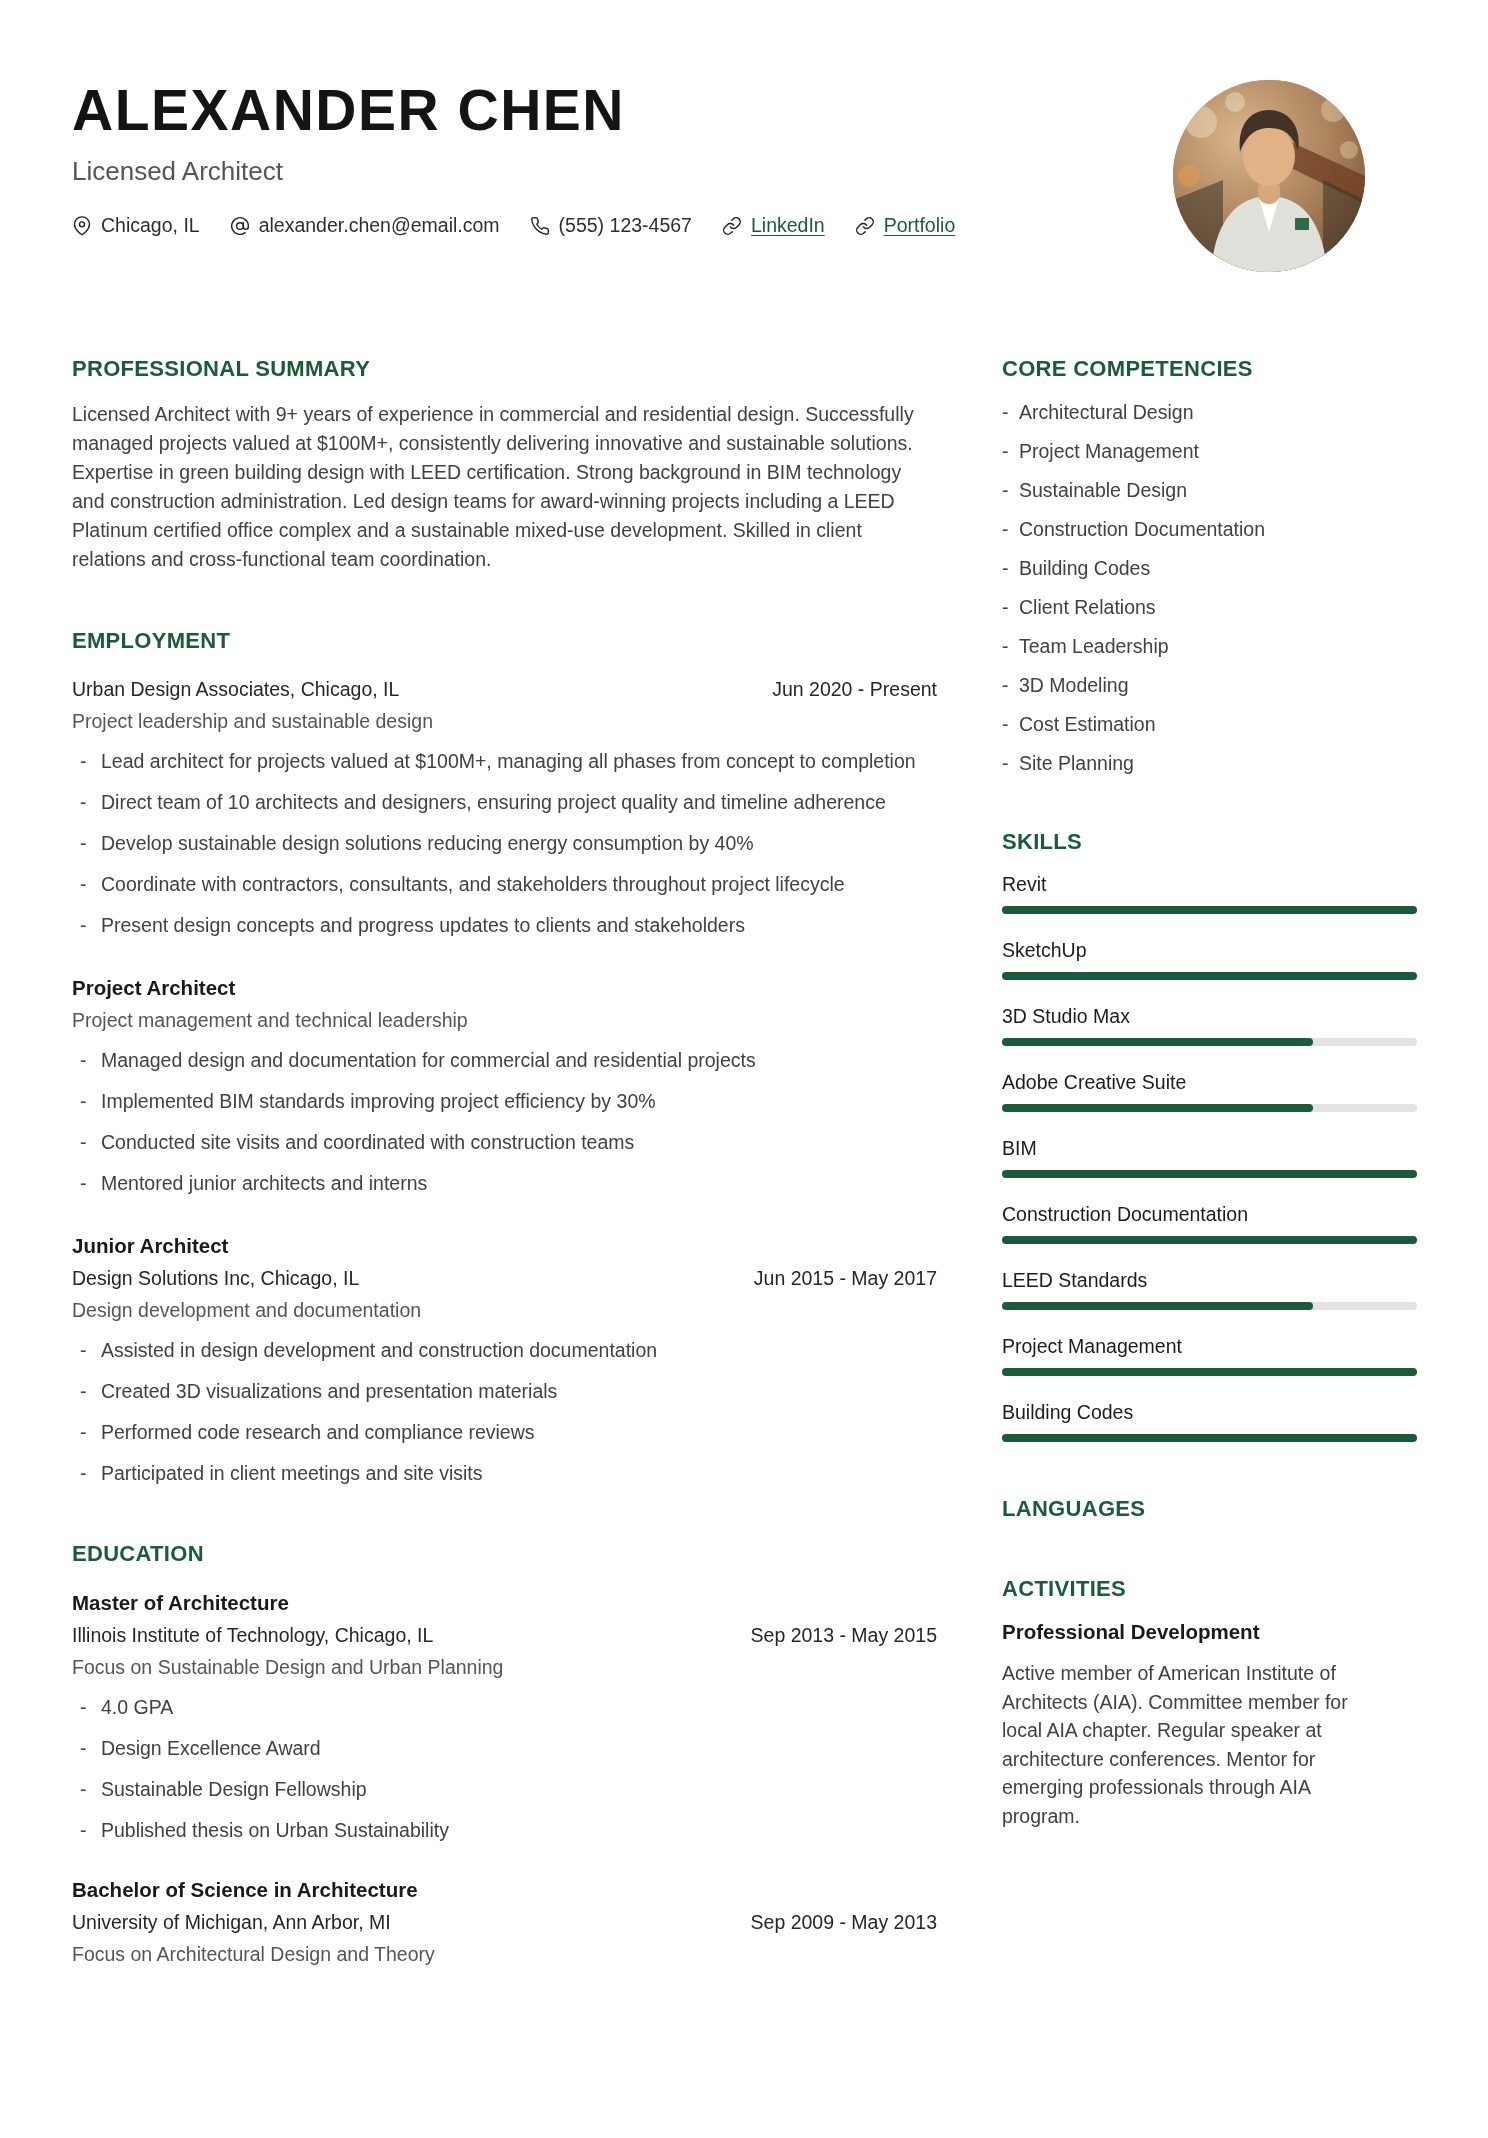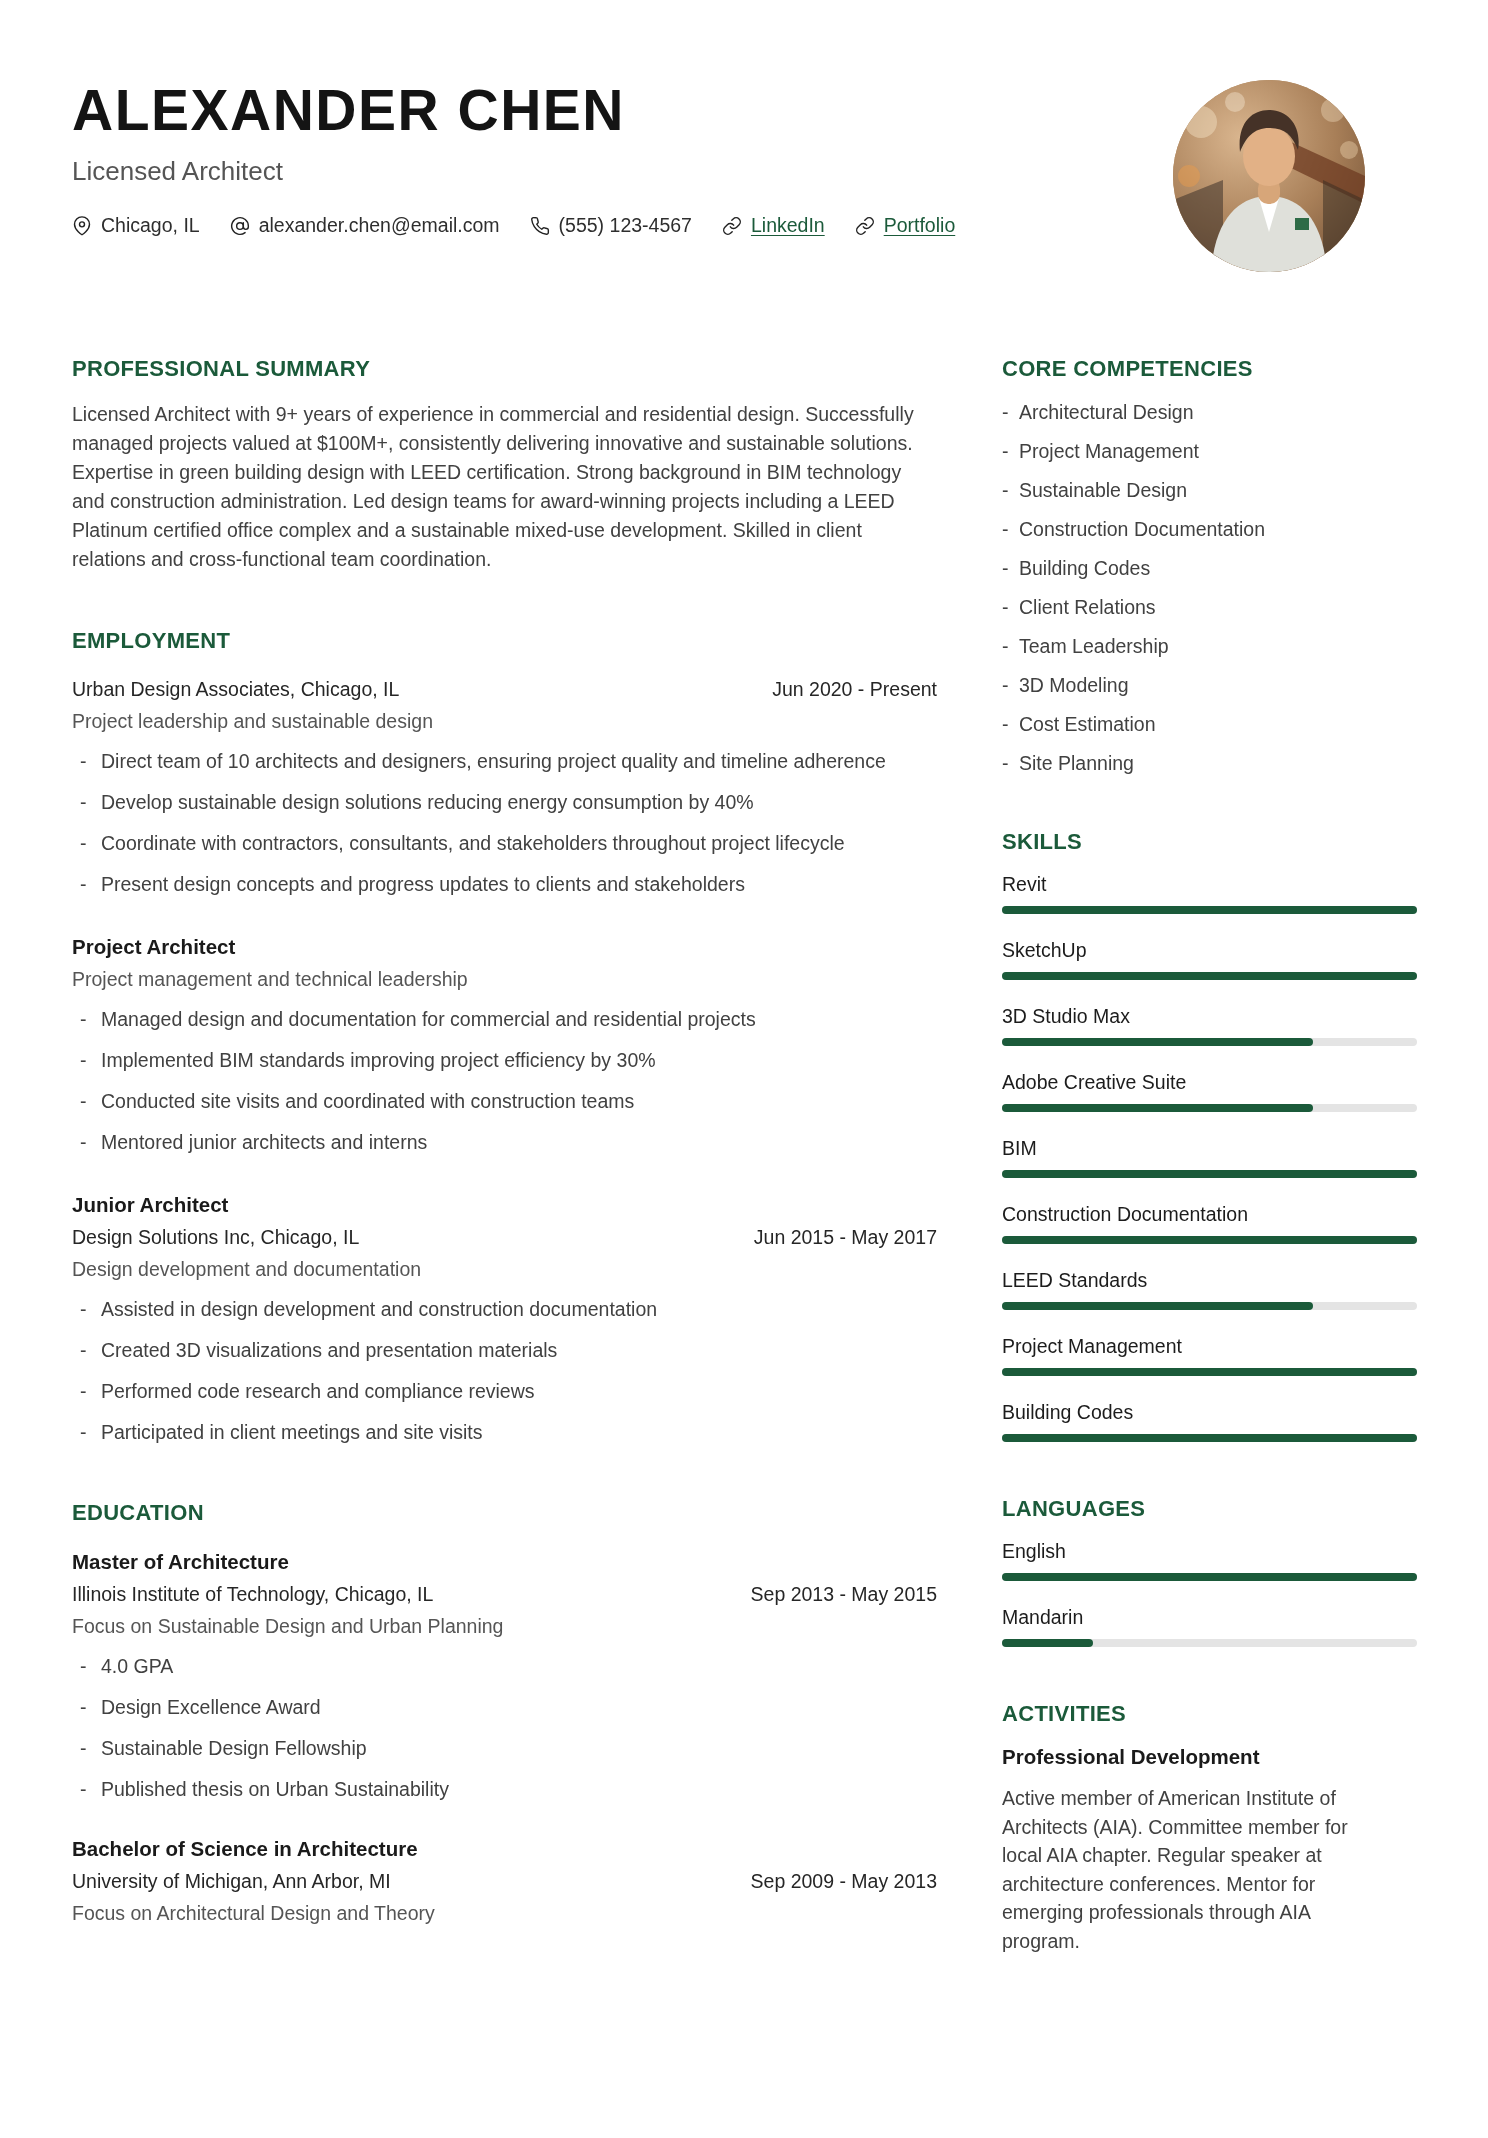--- a/index.html
+++ b/index.html
@@ -147,20 +147,21 @@
         <div>
 
         <div class="job">
               <div class="meta-line">
                 <span>Urban Design Associates, Chicago, IL</span>
                 <span>Jun 2020 - Present</span>
               </div>
               <div class="meta-sub">Project leadership and sustainable design</div>
               <ul class="bullets">
 
+              <li>Lead architect for projects valued at $100M+, managing all phases from concept to completion</li>
                 <li>Direct team of 10 architects and designers, ensuring project quality and timeline adherence</li>
                 <li>Develop sustainable design solutions reducing energy consumption by 40%</li>
                 <li>Coordinate with contractors, consultants, and stakeholders throughout project lifecycle</li>
                 <li>Present design concepts and progress updates to clients and stakeholders</li>
               </ul>
             </div>
             <div class="job">
               <div class="job-role">Project Architect</div>
               <div class="meta-sub">Project management and technical leadership</div>
               <ul class="bullets">
@@ -299,35 +300,20 @@
               <div class="skill-label">Building Codes</div>
               <div class="bar">
                 <div class="bar-fill" style="width: 100%;"></div>
               </div>
             </div>
           </div>
       </div>
 
       <div class="section">
         <h2 class="section-heading">LANGUAGES</h2>
-        <div>
-
-        <div class="skill">
-              <div class="skill-label">English</div>
-              <div class="bar">
-                <div class="bar-fill" style="width: 100%;"></div>
-              </div>
-            </div>
-            <div class="skill">
-              <div class="skill-label">Mandarin</div>
-              <div class="bar">
-                <div class="bar-fill" style="width: 22%;"></div>
-              </div>
-            </div>
-          </div>
       </div>
 
       <div class="section">
         <h2 class="section-heading">ACTIVITIES</h2>
         <h3 class="activities-title">Professional Development</h3>
         <p class="activities-text">Active member of American Institute of Architects (AIA). Committee member for local AIA chapter. Regular speaker at architecture conferences. Mentor for emerging professionals through AIA program.</p>
       </div>
 
     </div>
   </div>

